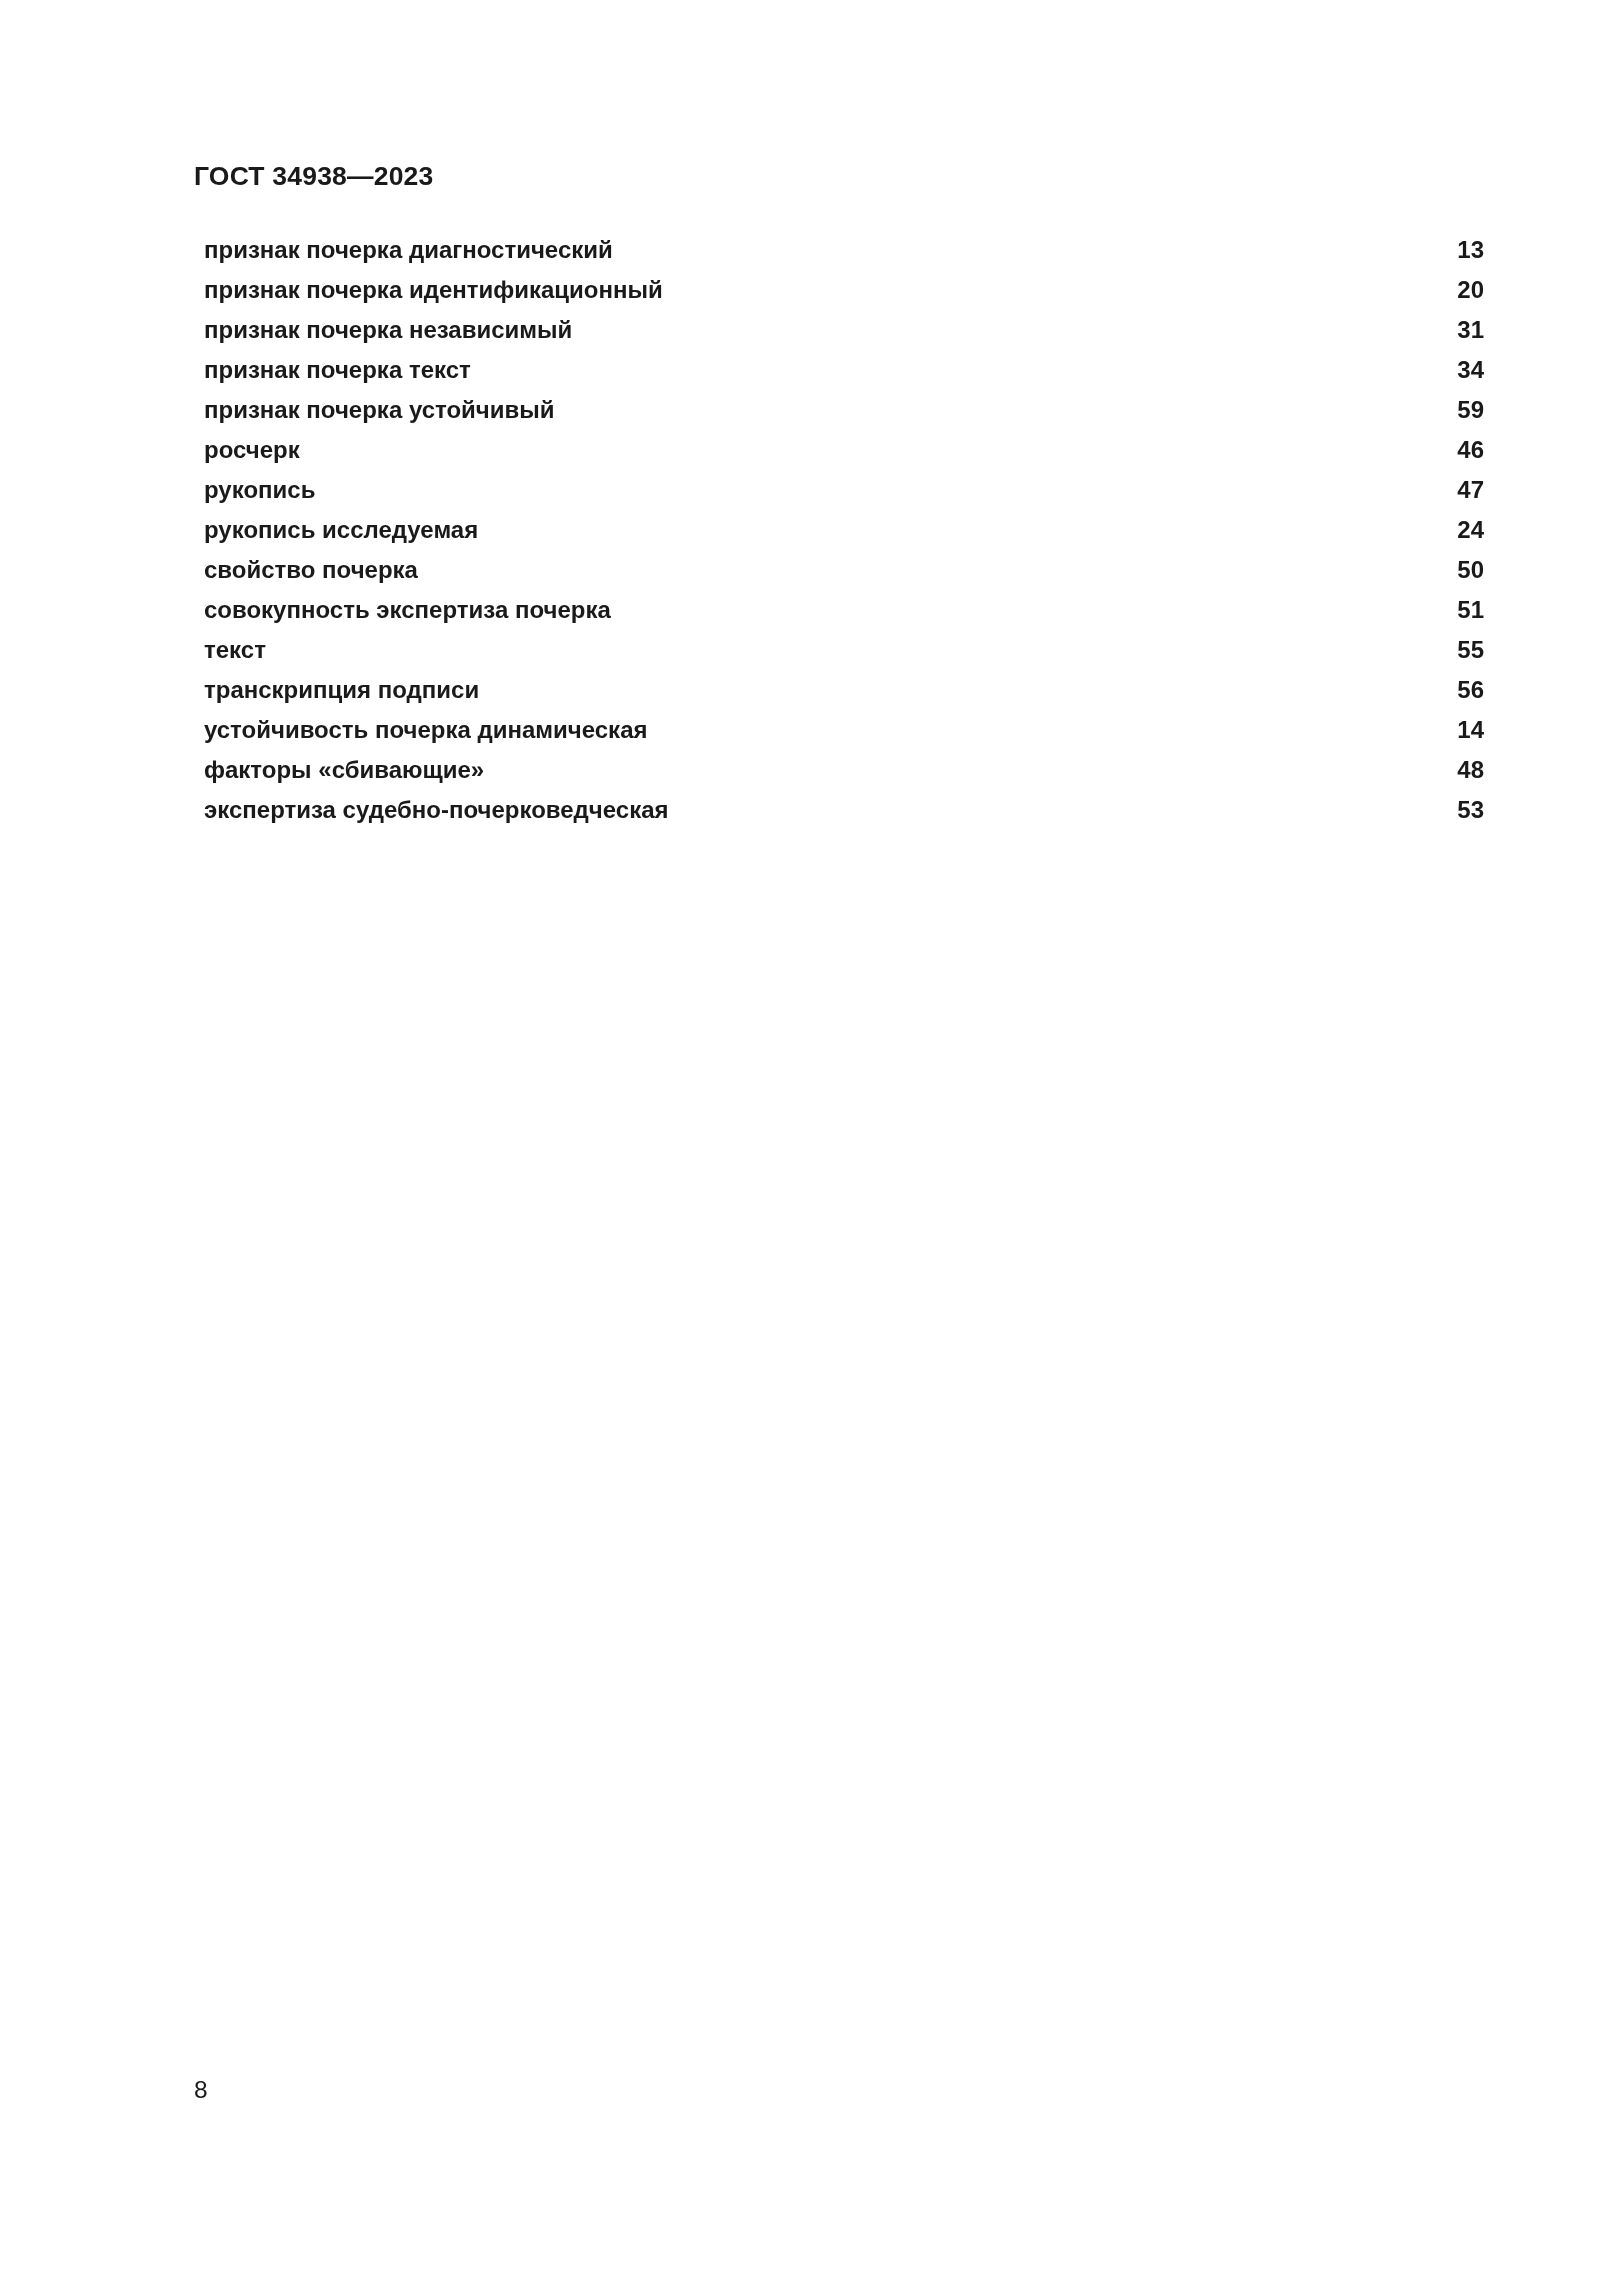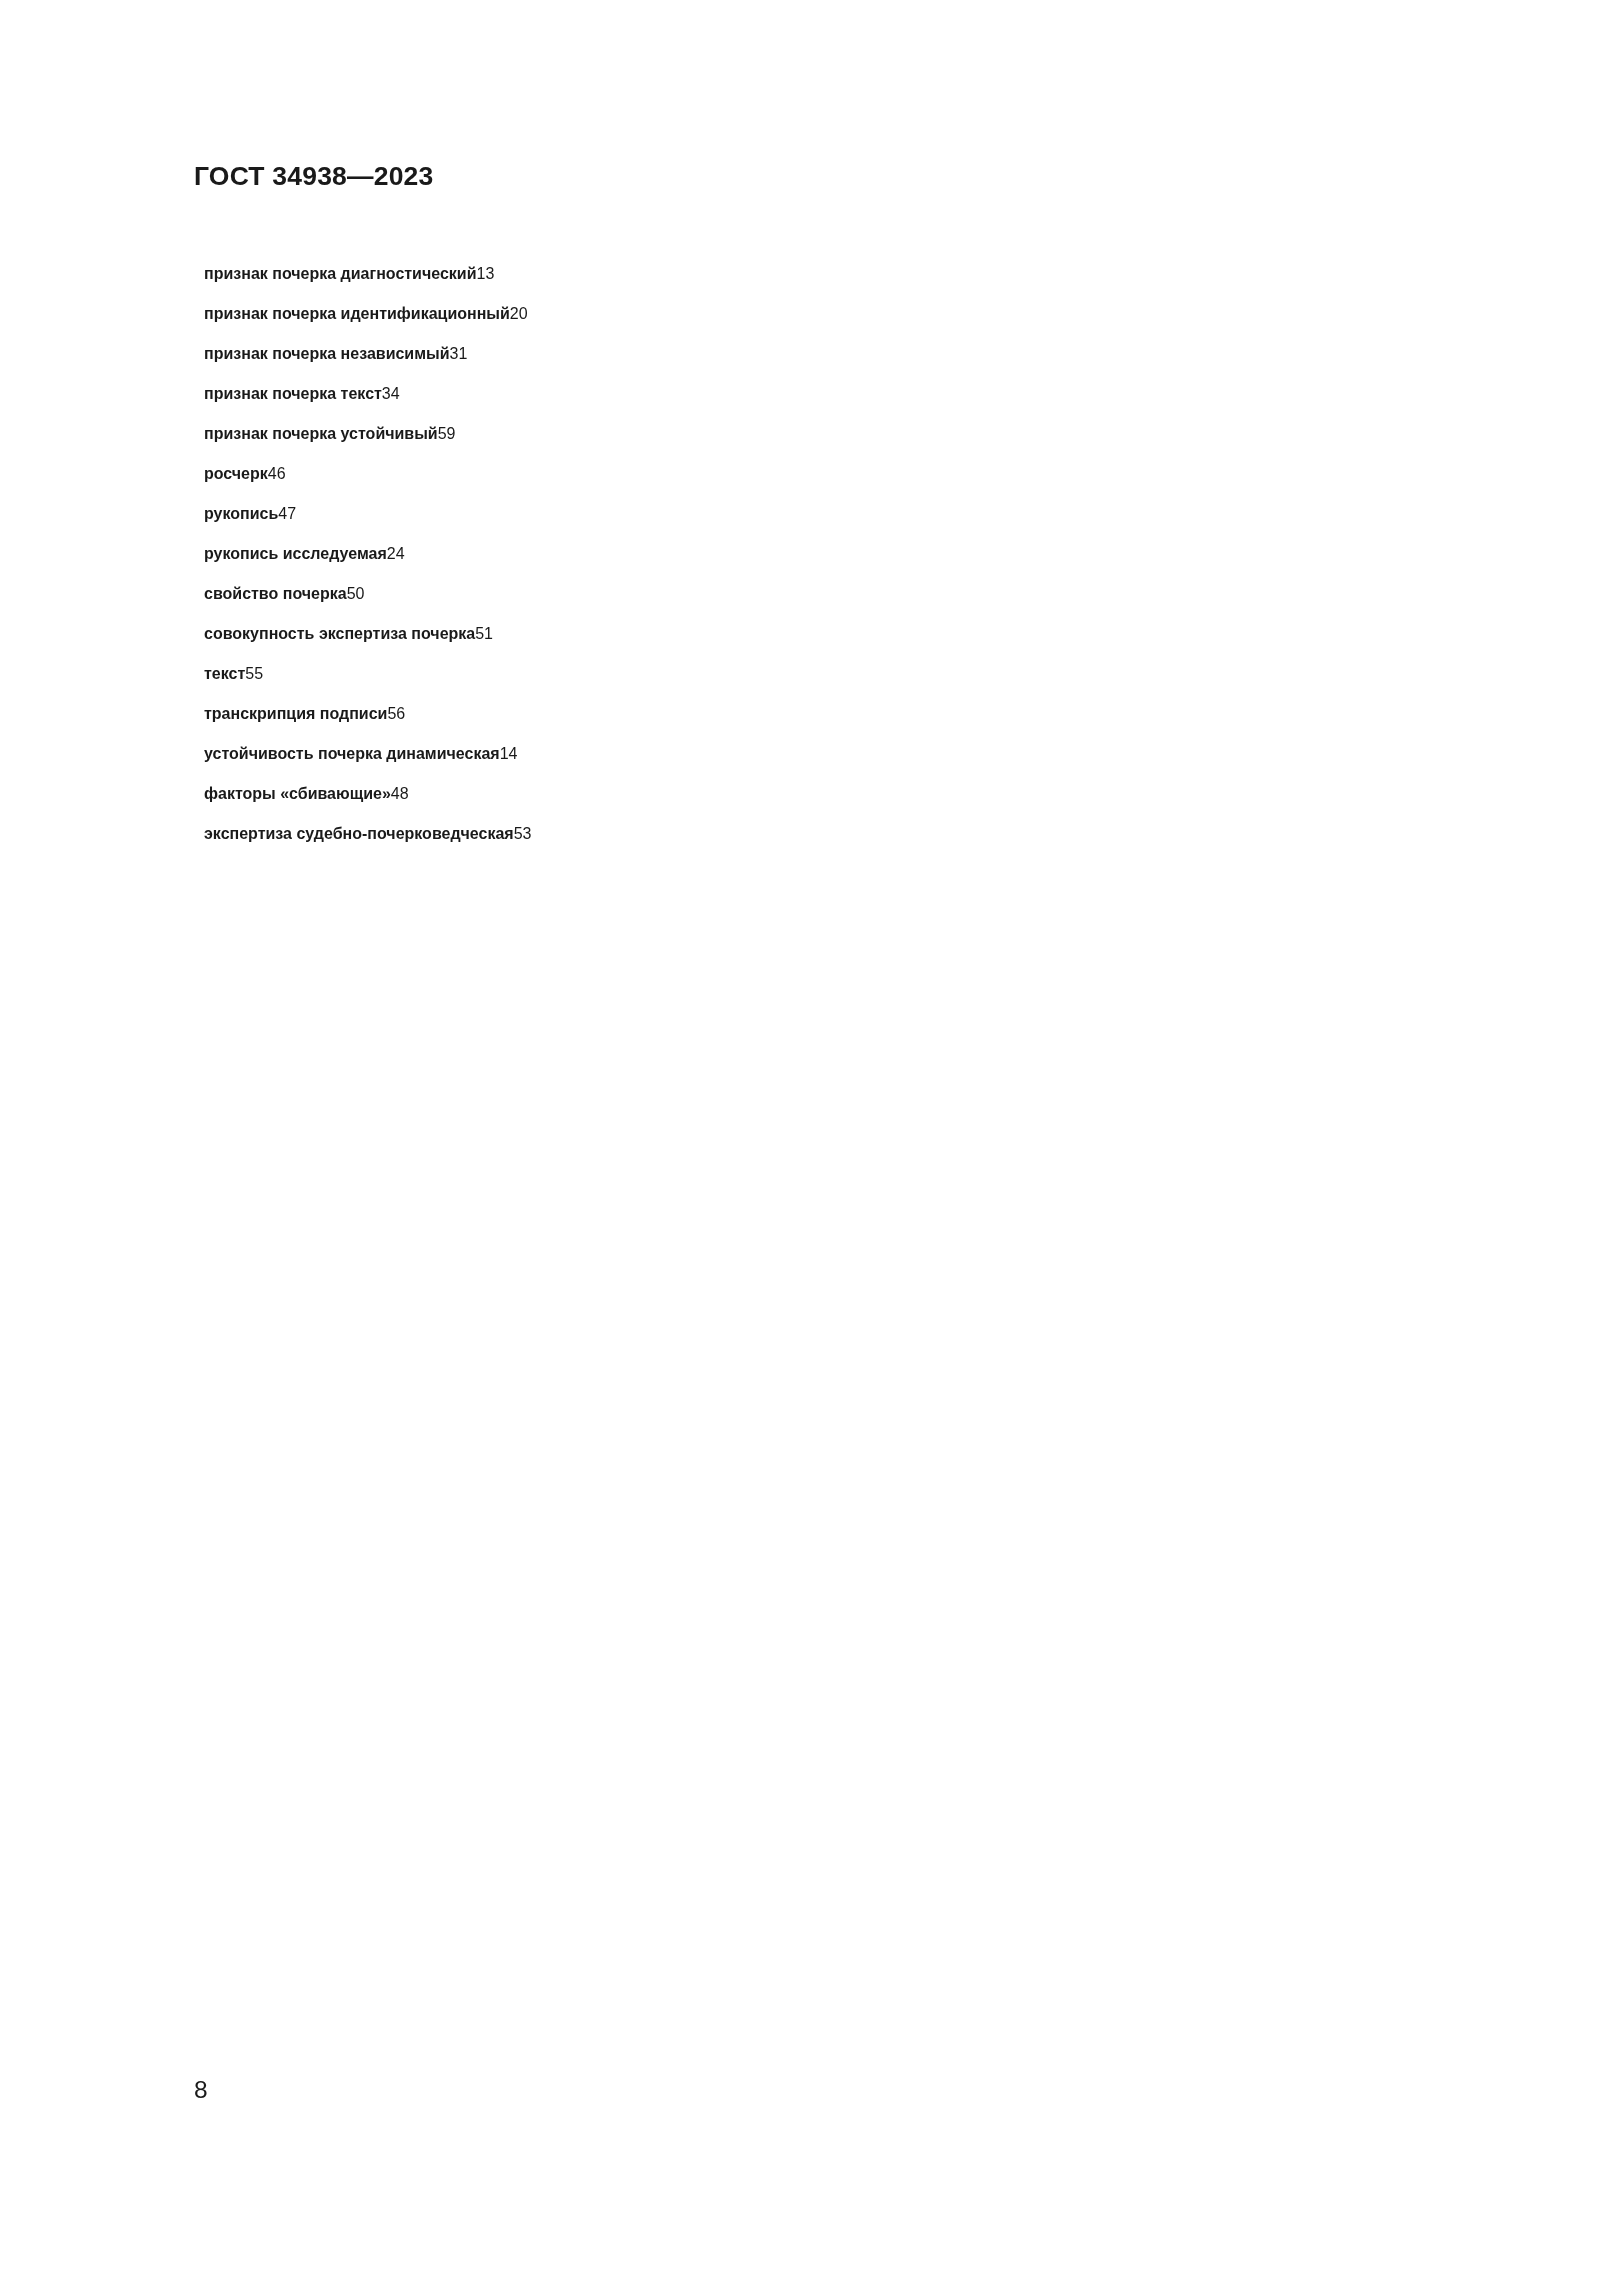--- a/index.html
+++ b/index.html
@@ -26,34 +26,34 @@
       position: absolute;
       left: 204px;
       top: 235px;
       width: 1280px;
       margin: 0;
       padding: 0;
       list-style: none;
     }
     .index-row {
       display: flex;
+      justify-content: space-between;
       align-items: baseline;
       height: 40px;
       line-height: 29px;
-      font-size: 16px;
+      font-size: 24px;
     }
     .index-term {
       font-weight: bold;
       white-space: nowrap;
     }
     .index-num {
-      font-weight: normal;
+      font-weight: bold;
       white-space: nowrap;
       text-align: right;
-      margin-top: 24px;
     }
     .page-number {
       position: absolute;
       left: 194px;
       top: 2075px;
       font-size: 24.5px;
       line-height: 29px;
     }
   </style>
 </head>

